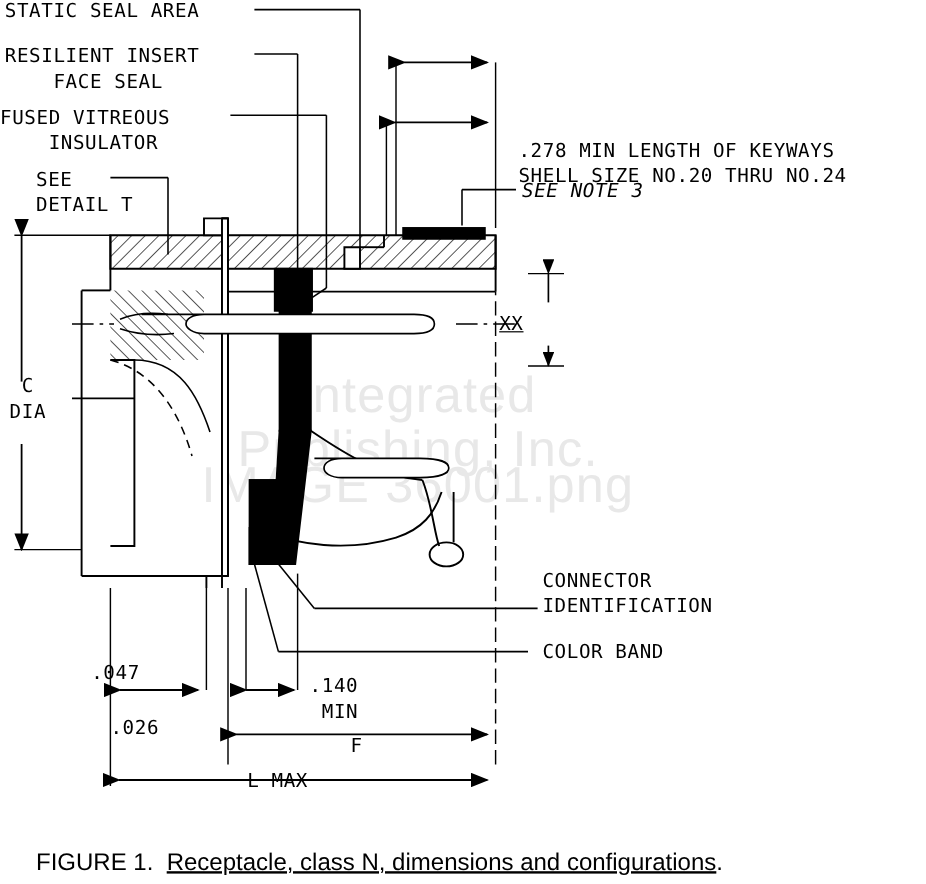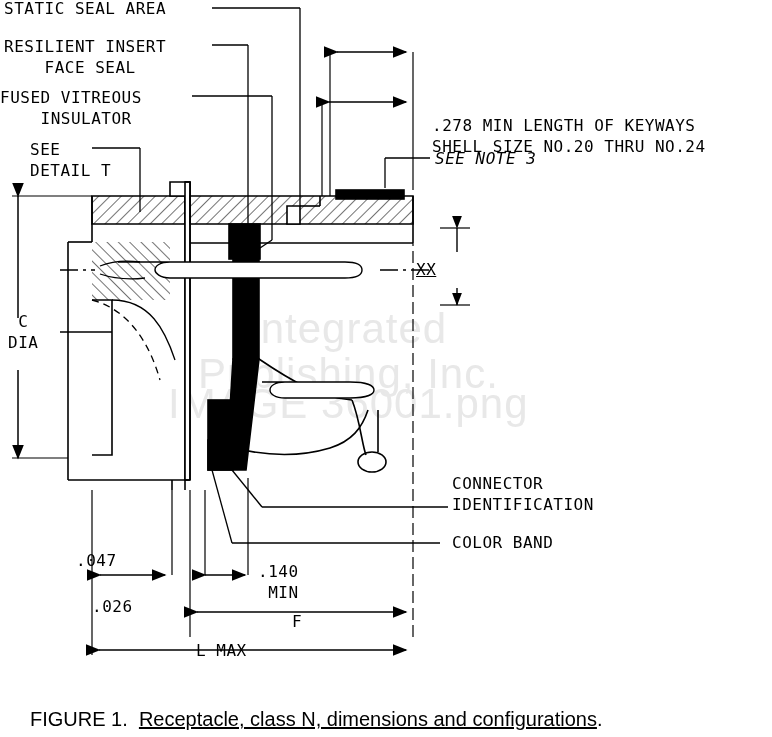--- a/index.html
+++ b/index.html
@@ -216,17 +216,17 @@
 
   <div class="lbl" style="left:452px; top:473px;">CONNECTOR
 IDENTIFICATION</div>
   <div class="lbl" style="left:452px; top:532px;">COLOR BAND</div>
 
   <div class="lbl" style="left:76px; top:550px;">.047</div>
   <div class="lbl" style="left:92px; top:576px;margin-top:20px;">.026</div>
   <div class="lbl" style="left:258px; top:561px;">.140
  MIN</div>
   <div class="lbl" style="left:292px; top:611px;">F</div>
-  <div class="lbl" style="left:196px; top:640px;">L MAX</div>
+  <div class="lbl" style="left:206px; top:640px;">L MAX</div>
 
   <div class="caption"><span>FIGURE 1.  </span><span class="u">Receptacle, class N, dimensions and configurations</span><span>.</span></div>
 
 </div>
 
 </body></html>

